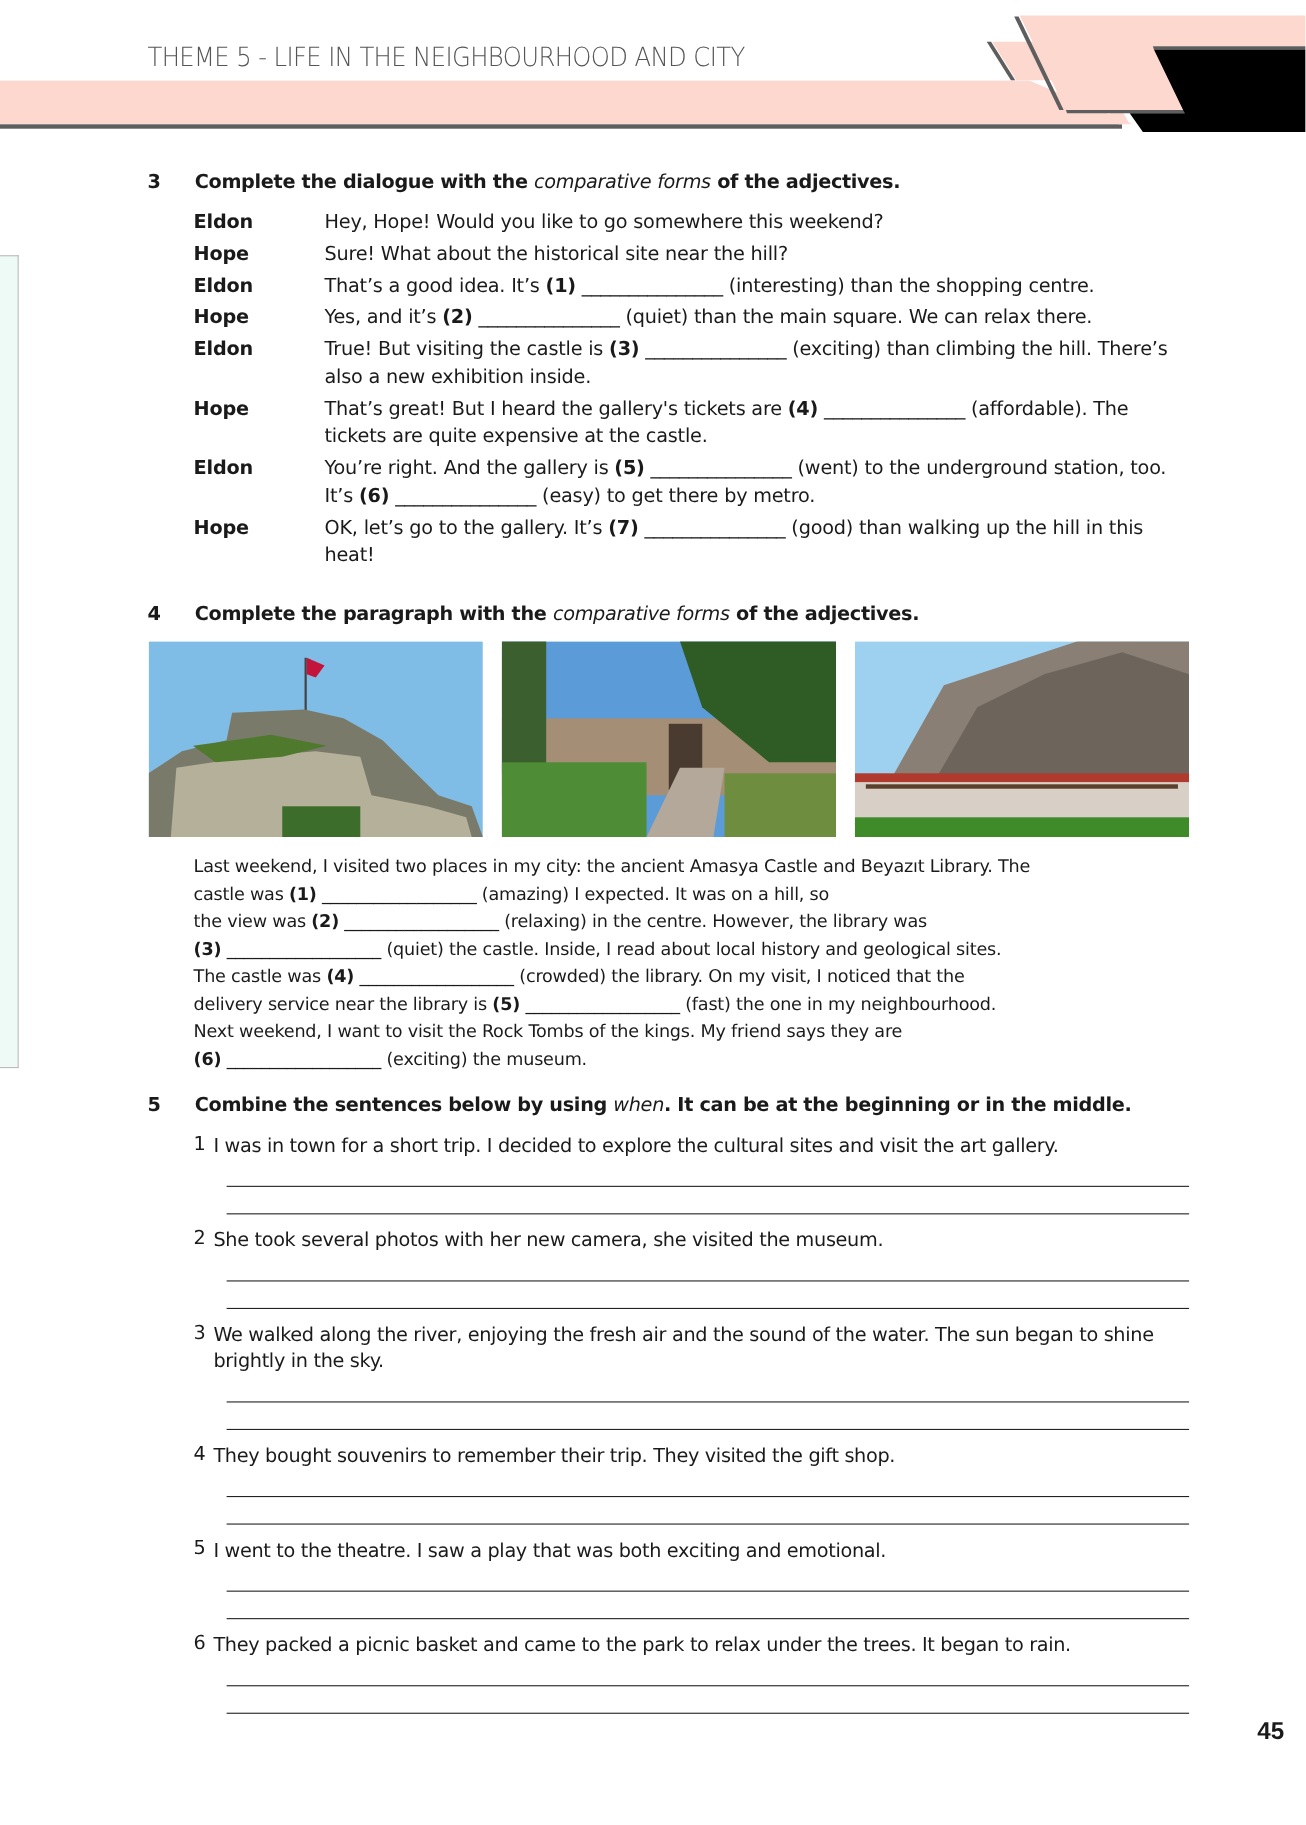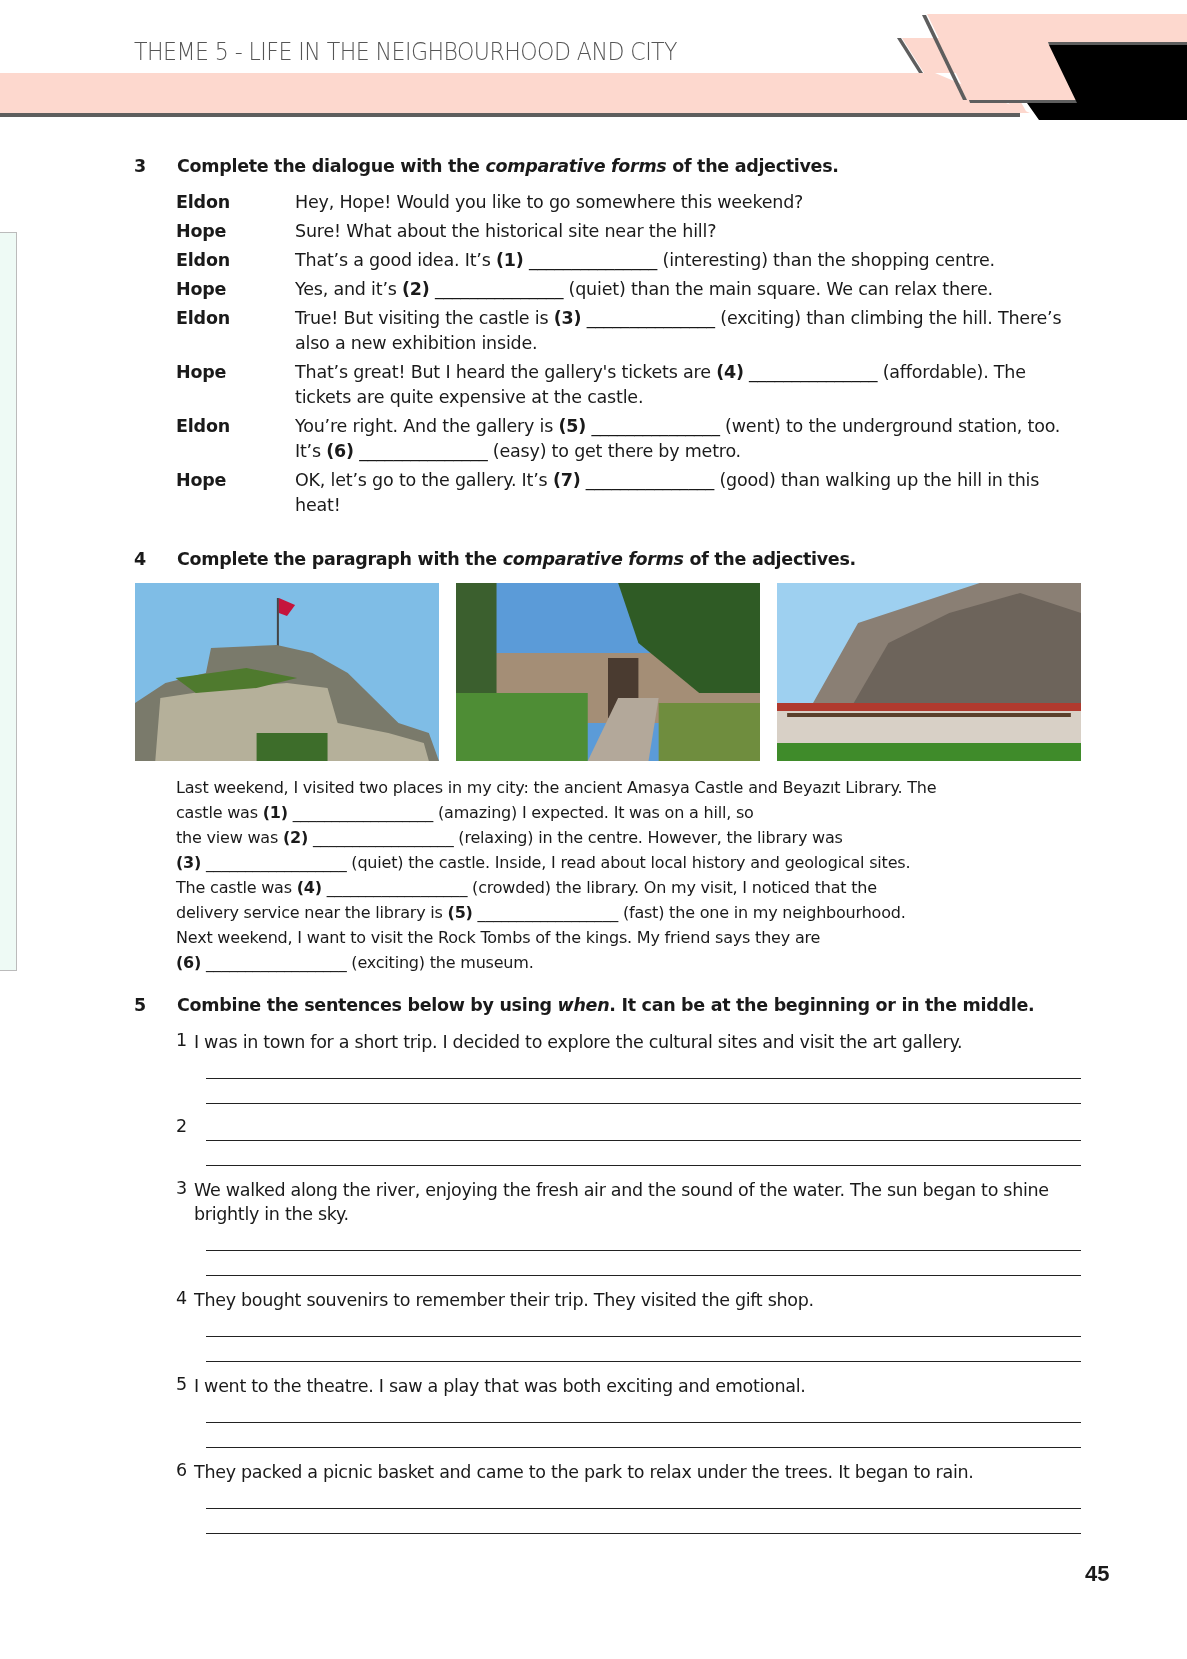--- a/index.html
+++ b/index.html
@@ -28,40 +28,40 @@
     position: absolute; left: 0; top: 232px; width: 16px; height: 737px;
     background: #eefaf5; border: 1px solid #bbb; border-left: none;
   }
   
   .ex-head {
     position: absolute; left: 134px; font-weight: bold; font-size: 17.5px;
     letter-spacing: -0.3px; white-space: nowrap;
   }
   .ex-num { position: absolute; left: 0; }
   .ex-text { position: absolute; left: 43px; }
-  .ex-text i { font-weight: bold; }
+  .ex-text i { font-weight: normal; }
   .dlg { position: absolute; left: 176px; width: 910px; font-size: 17.5px; letter-spacing: -0.2px; }
   .dlg-row { display: flex; margin-bottom: 6px; line-height: 25px; gap: 47px; }
   .dlg-row .spk { width: 72px; font-weight: bold; flex: none; }
   .dlg-row .txt { flex: 1; }
   .dlg-row .txt b { font-weight: bold; }
   .photos { position: absolute; left: 135px; top: 583px; width: 946px; height: 178px; display: flex; gap: 17px; }
   .photo { flex: 1; height: 178px; position: relative; overflow: hidden; }
   .para {
     position: absolute; left: 176px; top: 775px; width: 915px;
     font-size: 16px; line-height: 25px; letter-spacing: -0.2px; white-space: pre-line;
   }
   .para b { font-weight: bold; }
   .items { position: absolute; left: 176px; top: 1030px; width: 905px; }
   .item { position: relative; margin-bottom: 0; }
   .item .num { position: absolute; left: 0; top: 0; font-size: 17.5px; }
   .item .q { margin-left: 18px; font-size: 17.5px; line-height: 24px; letter-spacing: -0.3px; }
   .item .line { margin-left: 30px; border-bottom: 1.5px solid #222; height: 24px; }
   .page-num {
-    position: absolute; left: 1085px; top: 1561px; font-weight: bold; font-size: 22px;
+    position: absolute; left: 1143px; top: 1561px; font-weight: bold; font-size: 22px;
     font-family: "Liberation Sans", sans-serif;
   }
 </style>
 </head>
 <body>
 
 <div class="hdr-band"></div>
 <div class="hdr-band-shadow"></div>
 <div class="hdr-title">THEME 5 - LIFE IN THE NEIGHBOURHOOD AND CITY</div>
 <svg class="deco" viewBox="0 0 290 125">
@@ -168,20 +168,21 @@
 </div>
 <div class="items" id="items">
     <div class="item" style="margin-bottom: 12px;">
       <span class="num">1</span>
       <div class="q">I was in town for a short trip. I decided to explore the cultural sites and visit the art gallery.</div>
       <div class="line"></div>
       <div class="line"></div>
     </div>
     <div class="item" style="margin-bottom: 12px;">
       <span class="num">2</span>
+      <div class="q">She took several photos with her new camera, she visited the museum.</div>
       <div class="line"></div>
       <div class="line"></div>
     </div>
     <div class="item" style="margin-bottom: 12px;">
       <span class="num">3</span>
       <div class="q">We walked along the river, enjoying the fresh air and the sound of the water. The sun began to shine brightly in the sky.</div>
       <div class="line"></div>
       <div class="line"></div>
     </div>
     <div class="item" style="margin-bottom: 12px;">

